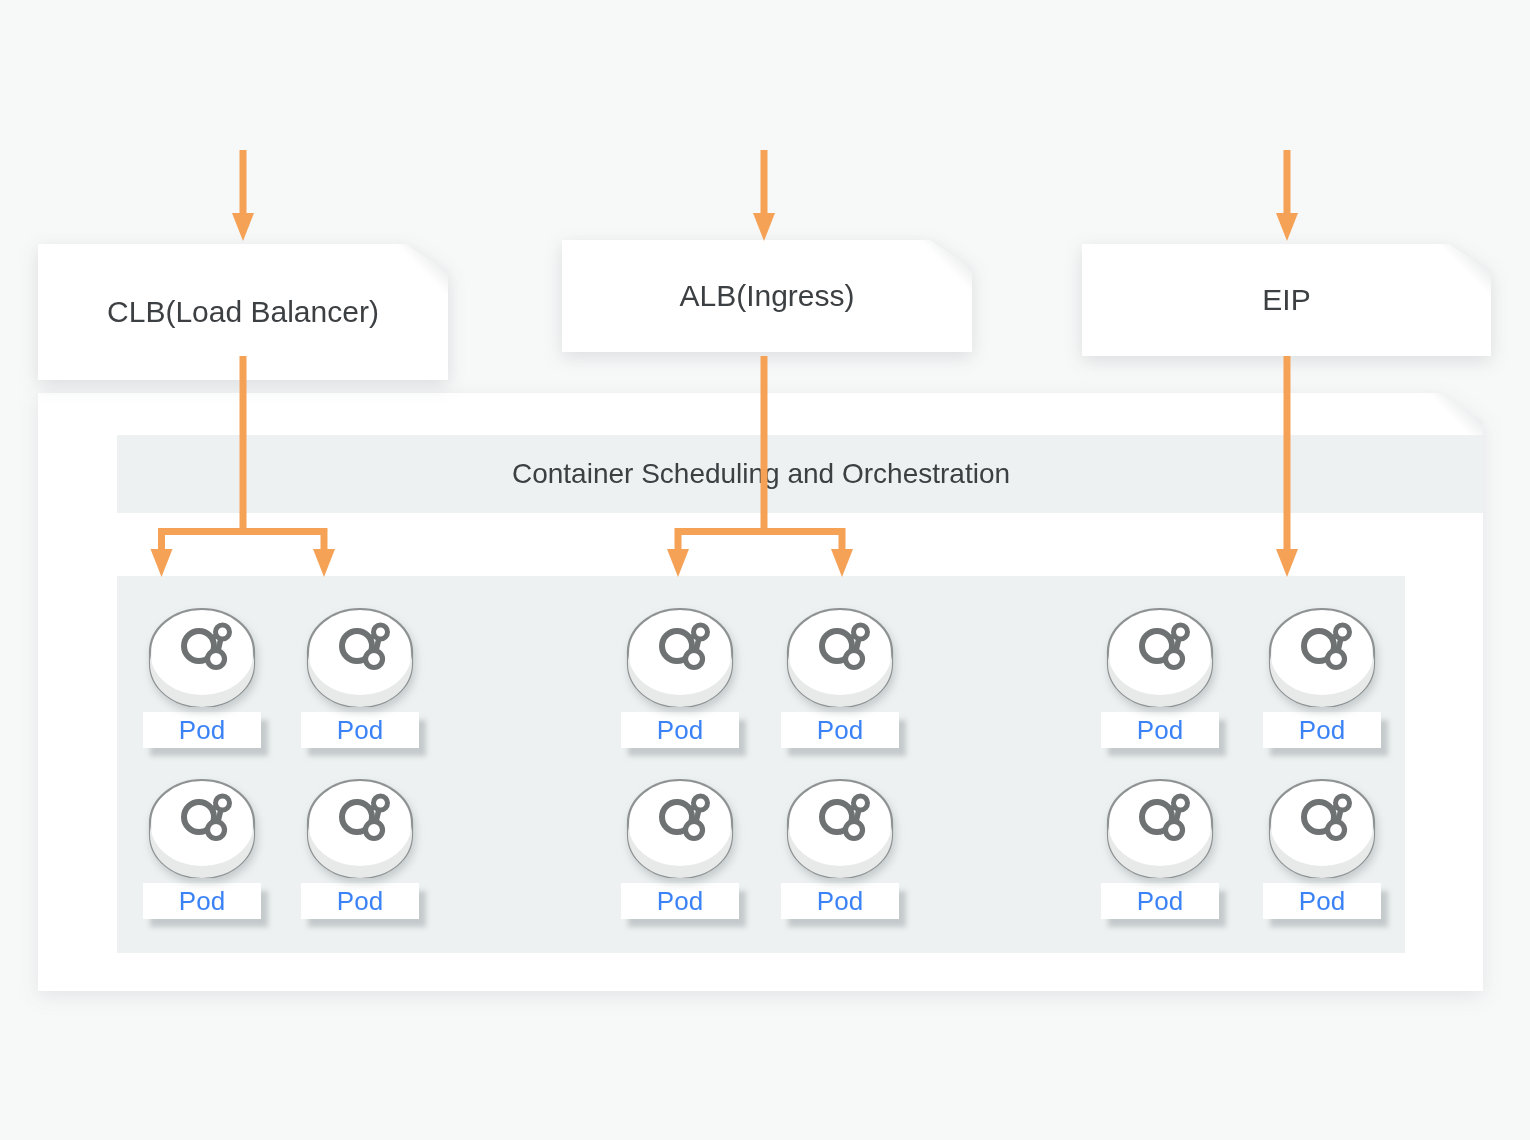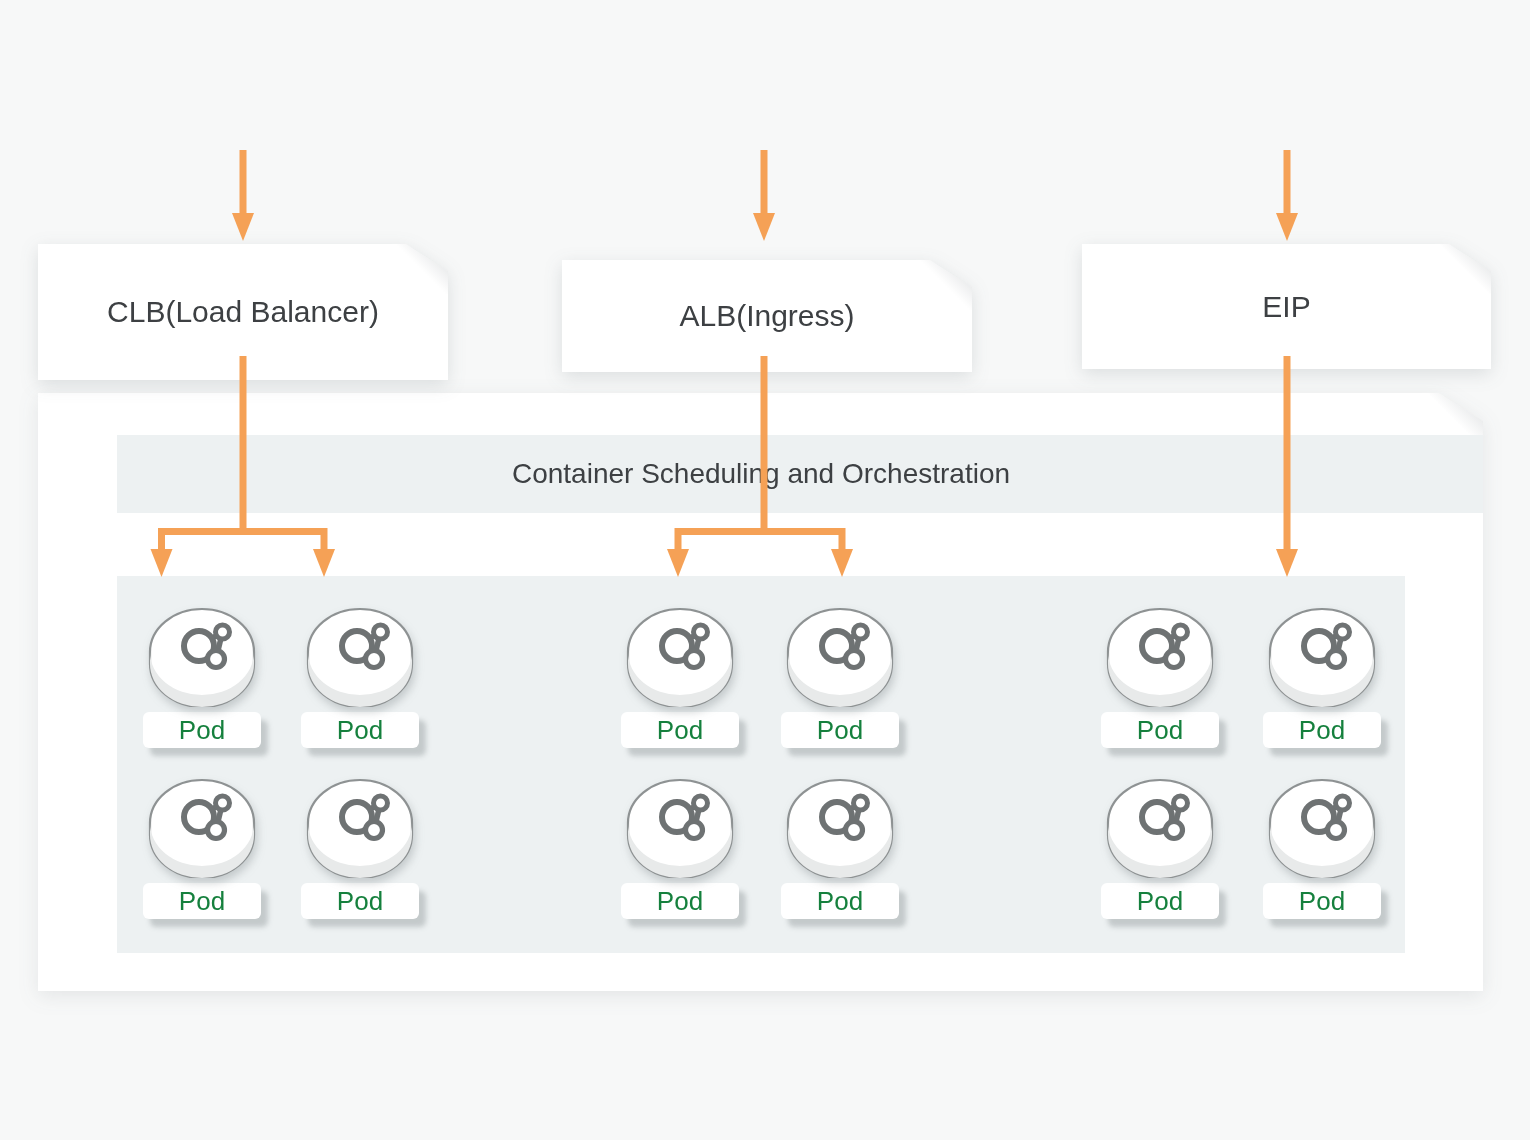--- a/index.html
+++ b/index.html
@@ -70,23 +70,22 @@
   .pod{
     position:absolute;width:118px;z-index:6;
   }
   .pod-icon{
     display:block;width:110px;height:100px;margin:0 auto;
     filter:drop-shadow(2px 5px 4px rgba(90,100,105,0.28));
   }
   .pod-label{
     margin-top:5px;width:118px;height:36px;line-height:36px;
     background:#ffffff;text-align:center;
-    font-size:26px;color:#15803d;
+    font-size:26px;color:#3b82f6;
     box-shadow:7px 8px 5px rgba(120,128,132,0.35);
-    border-radius:6px;
   }
   .defs-holder{position:absolute;width:0;height:0;overflow:hidden;}
 </style>
 </head>
 <body>
 
 <div class="stage">
 
   <svg class="defs-holder" aria-hidden="true">
     <defs>
@@ -144,28 +143,28 @@
       <polygon points="1276,549 1298,549 1287,577"></polygon>
     </g>
   </svg>
 
   <div class="node-wrap" style="left:38px;top:244px;">
     <div class="node" style="width:410px;height:136px;">
       <span class="fold"></span>
       <span>CLB(Load Balancer)</span>
     </div>
   </div>
-  <div class="node-wrap" style="left:562px;top:260px;">
+  <div class="node-wrap" style="left:562px;top:240px;">
     <div class="node" style="width:410px;height:112px;">
       <span class="fold"></span>
       <span>ALB(Ingress)</span>
     </div>
   </div>
   <div class="node-wrap" style="left:1082px;top:244px;">
-    <div class="node" style="width:409px;height:125px;">
+    <div class="node" style="width:409px;height:112px;">
       <span class="fold"></span>
       <span>EIP</span>
     </div>
   </div>
 
   <div class="pod" style="left:143px;top:607px;">
     <svg class="pod-icon">
         <use href="#pod-disc"></use>
       </svg>
     <div class="pod-label">Pod</div>

